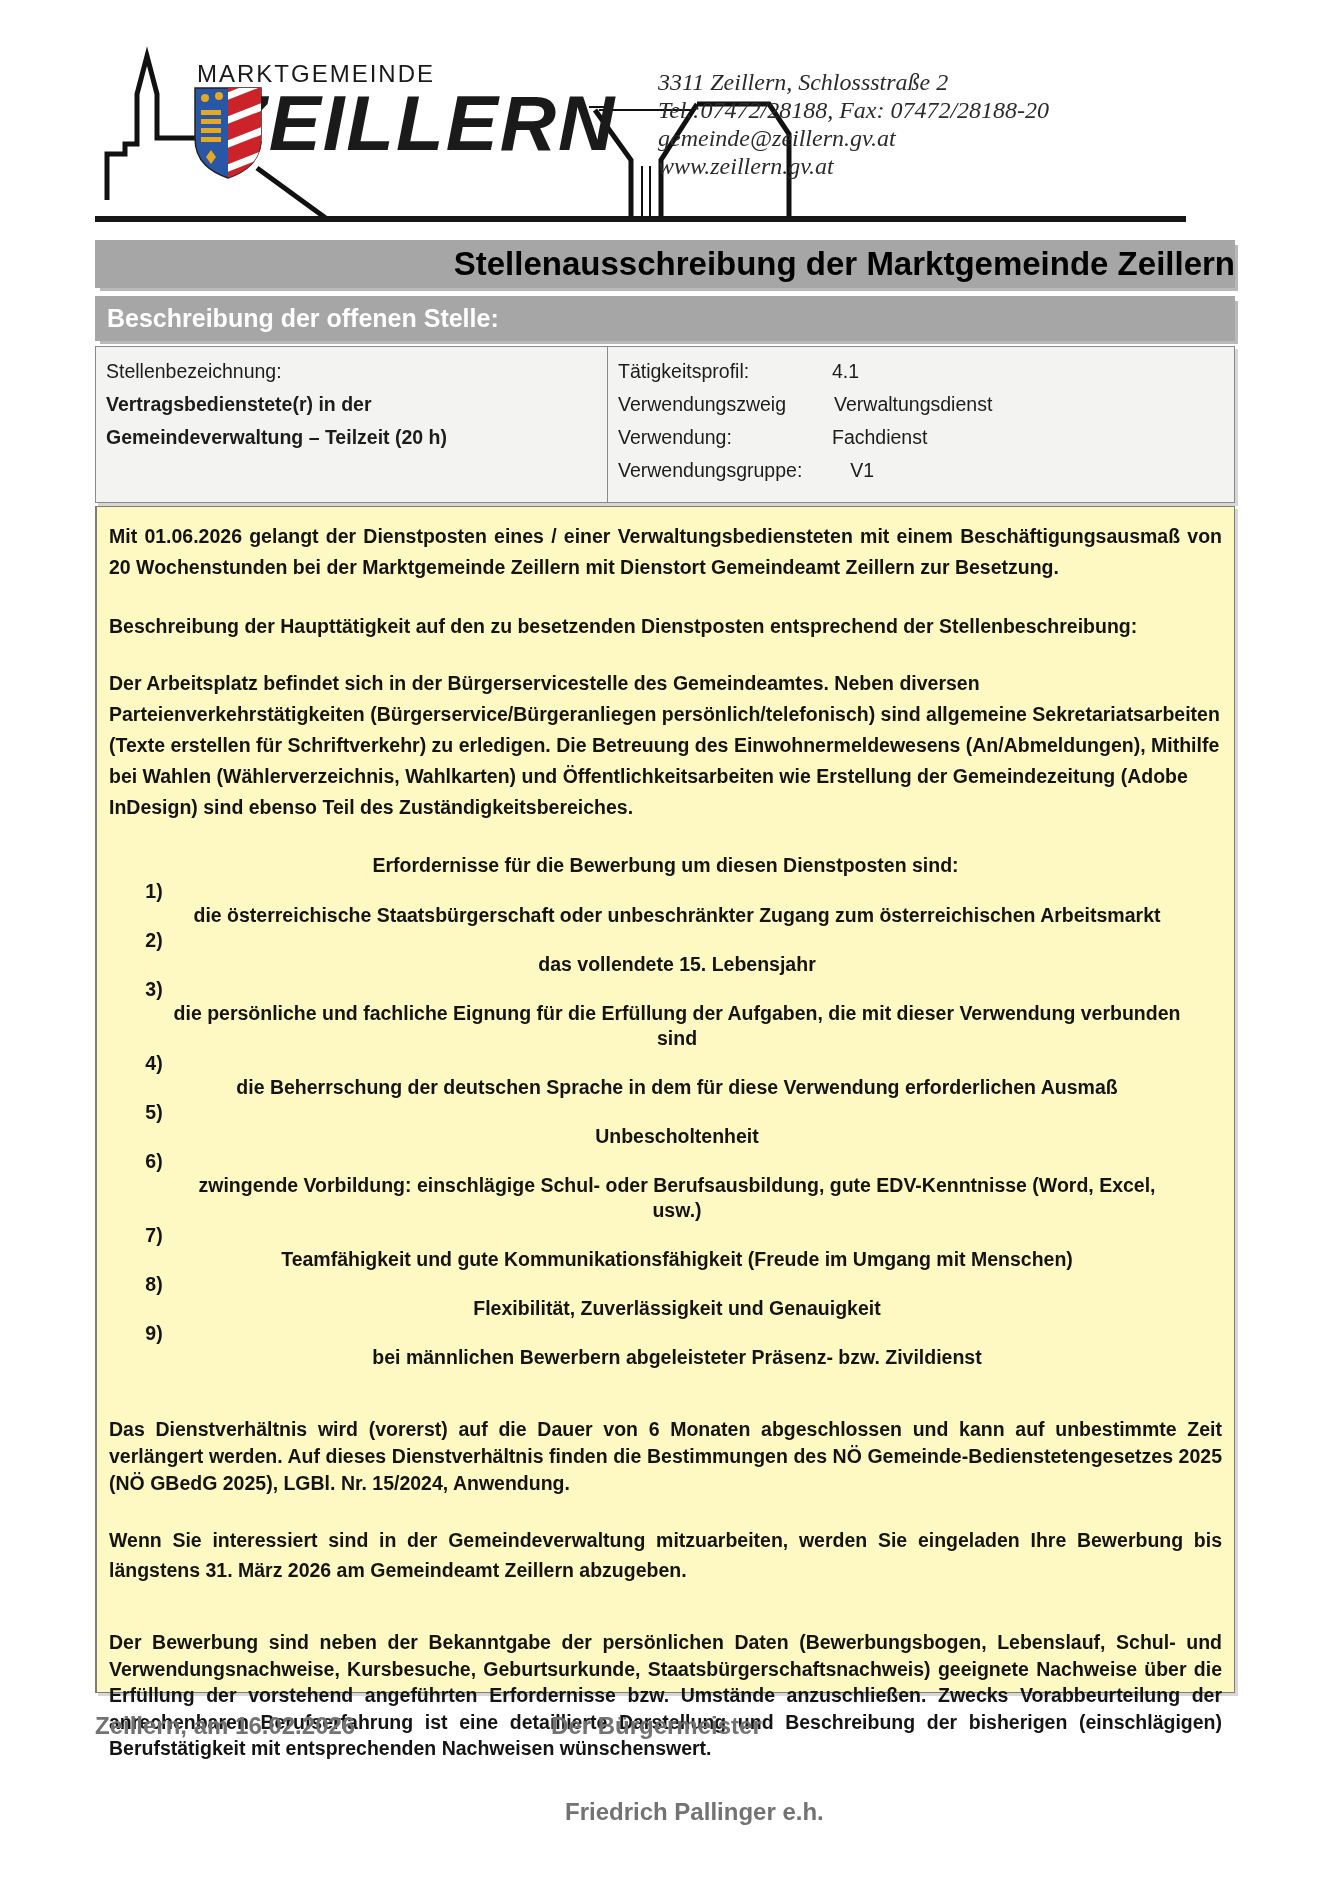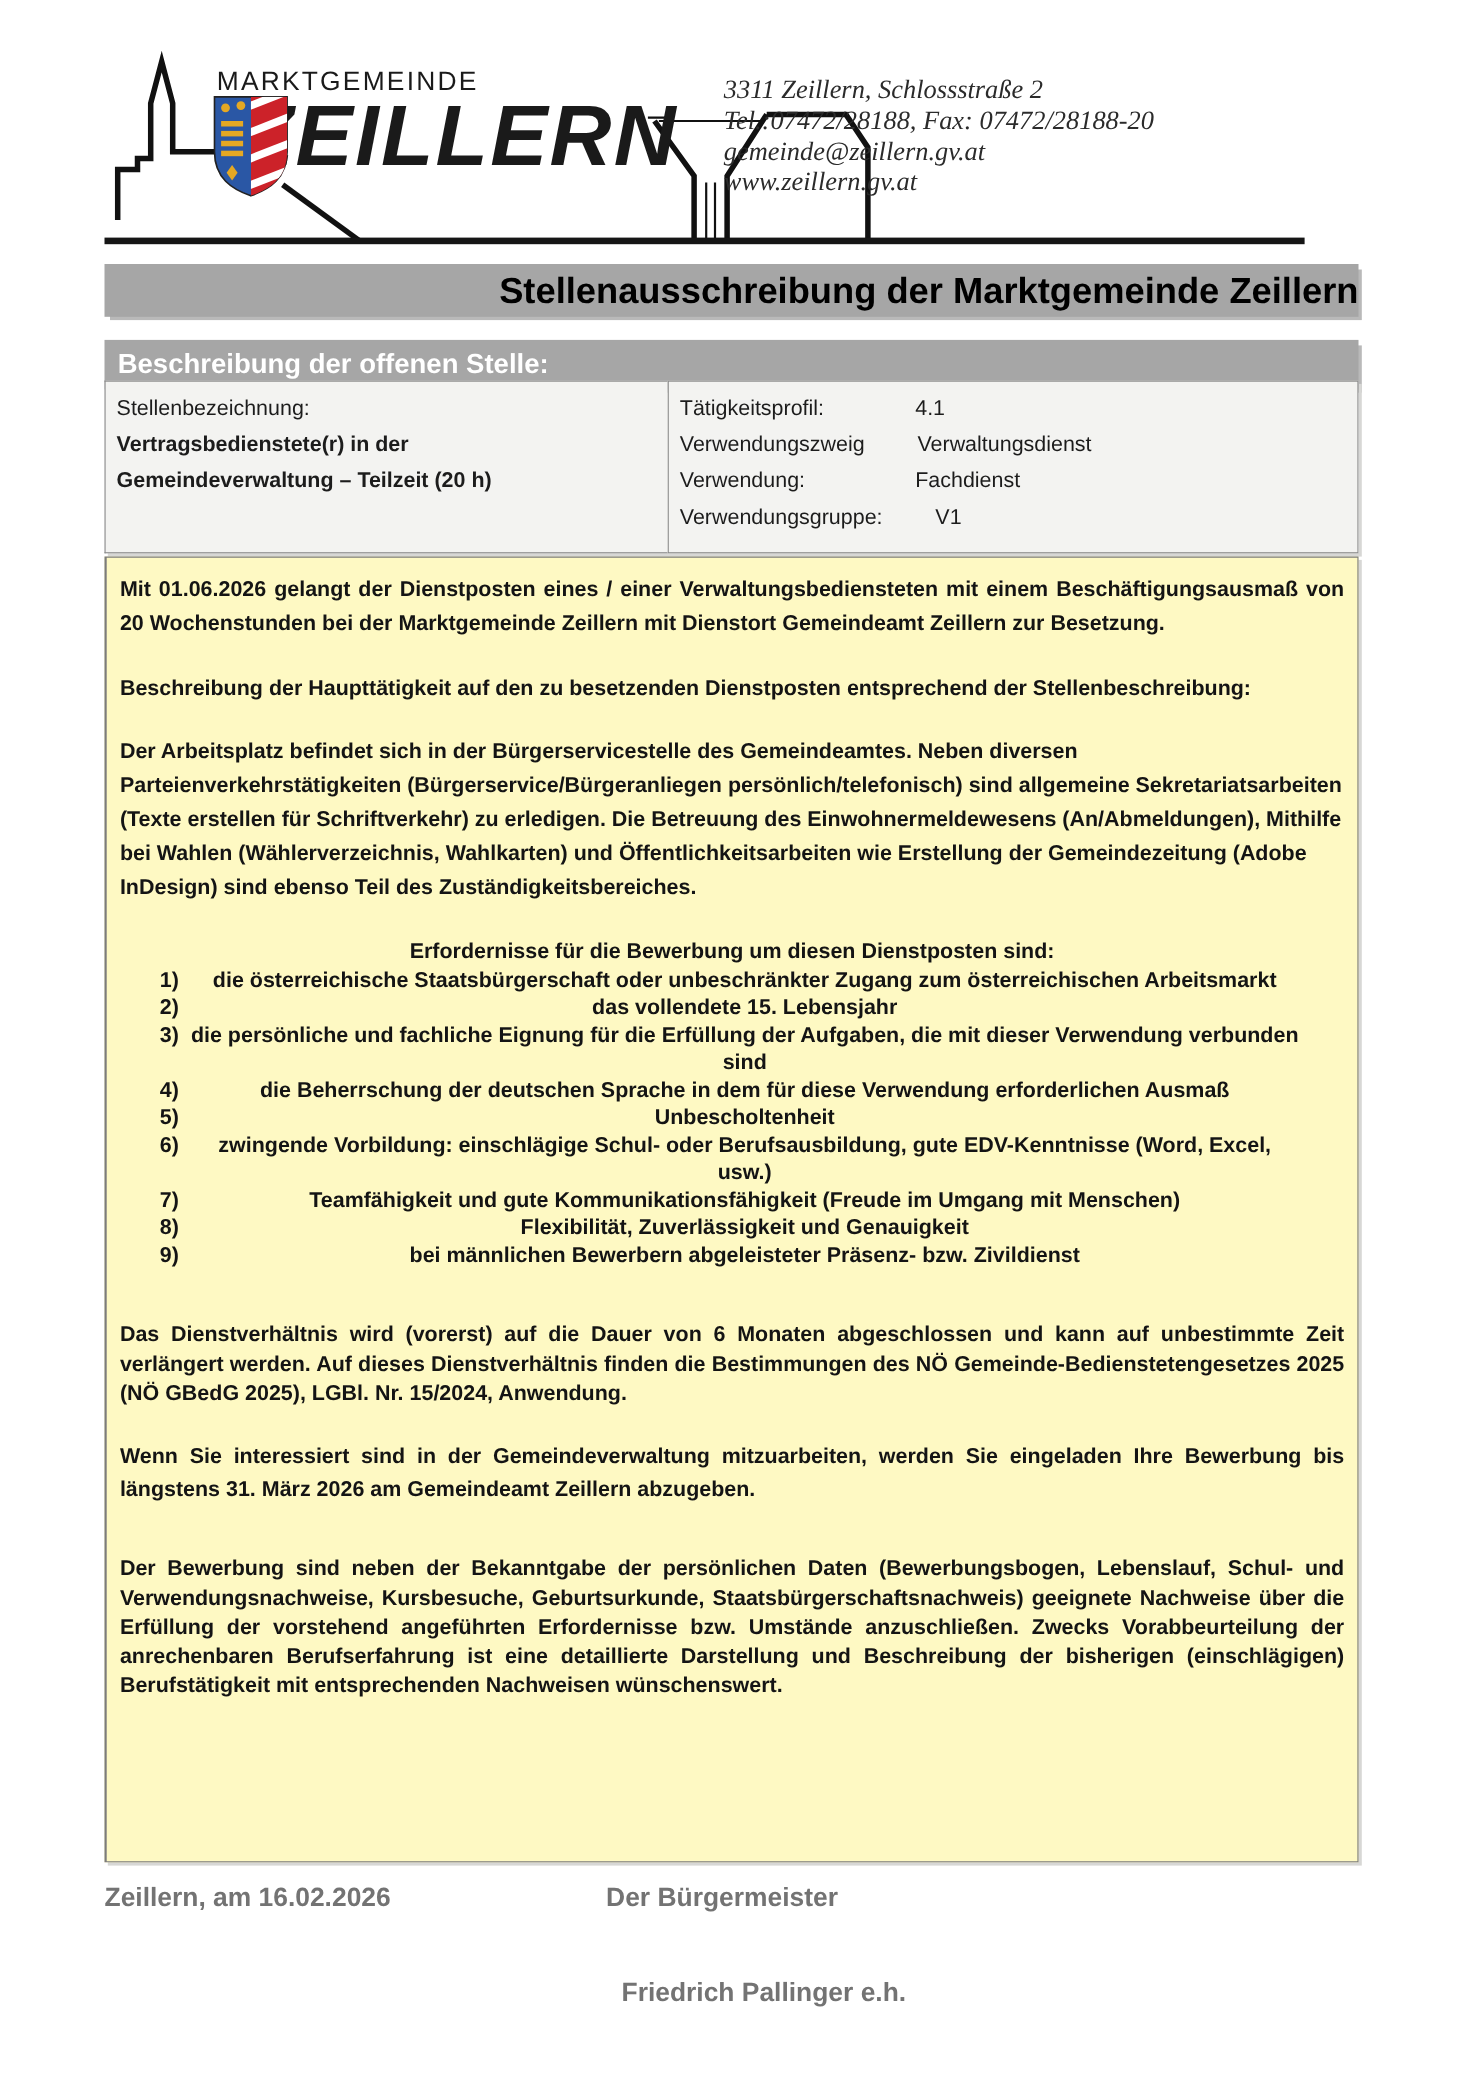--- a/index.html
+++ b/index.html
@@ -22,21 +22,21 @@
   .banner{
     left:95px;width:1140px;background:#a6a6a6;
     box-shadow:4px 4px 0 -1px #b9b9b9;
   }
   .banner.title{
     top:240px;height:48px;line-height:48px;text-align:right;
     font-size:33px;font-weight:bold;color:#000;
   }
   .banner.section{
     top:296px;height:45px;line-height:45px;padding-left:12px;width:1128px;
-    font-size:25px;font-weight:bold;color:#ffffff;margin-top:13px;
+    font-size:25px;font-weight:bold;color:#ffffff;
   }
 
   
   .info-table{
     left:95px;top:346px;width:1140px;height:157px;display:flex;
     box-shadow:3px 3px 0 #d7d7d5;
     justify-content:flex-end;
   }
   .cell{background:#f3f3f1;border:1px solid #8a8a8a;box-sizing:border-box;}
   .cell-left{width:512px;padding:8px 10px;border-right:none;}
@@ -61,21 +61,21 @@
   .p.lh-inv{line-height:30px;}
   .p.lh-doc{line-height:26.5px;}
   .mt-sm{margin-top:26px;}
   .mt-md{margin-top:28px;}
   .mt-lg{margin-top:30px;text-align:center;}
   .mt-xl{margin-top:44px;}
   .mt-xxl{margin-top:46px;}
   .req-list{margin:0;padding:0;list-style:none;}
   .req-item{display:flex;line-height:25px;}
   .req-num{flex:0 0 36px;padding-left:27px;box-sizing:content-box;}
-  .req-text{flex:1;padding-right:40px;}
+  .req-text{flex:1;padding-right:40px;margin-top:24px;}
   .req-intro{line-height:25px;margin-bottom:1px;}
 
   
   .footer-line{font-size:24px;font-weight:bold;color:#737373;}
 
   svg text{font-family:"Liberation Sans", sans-serif;}
 </style>
 </head>
 <body>
 

